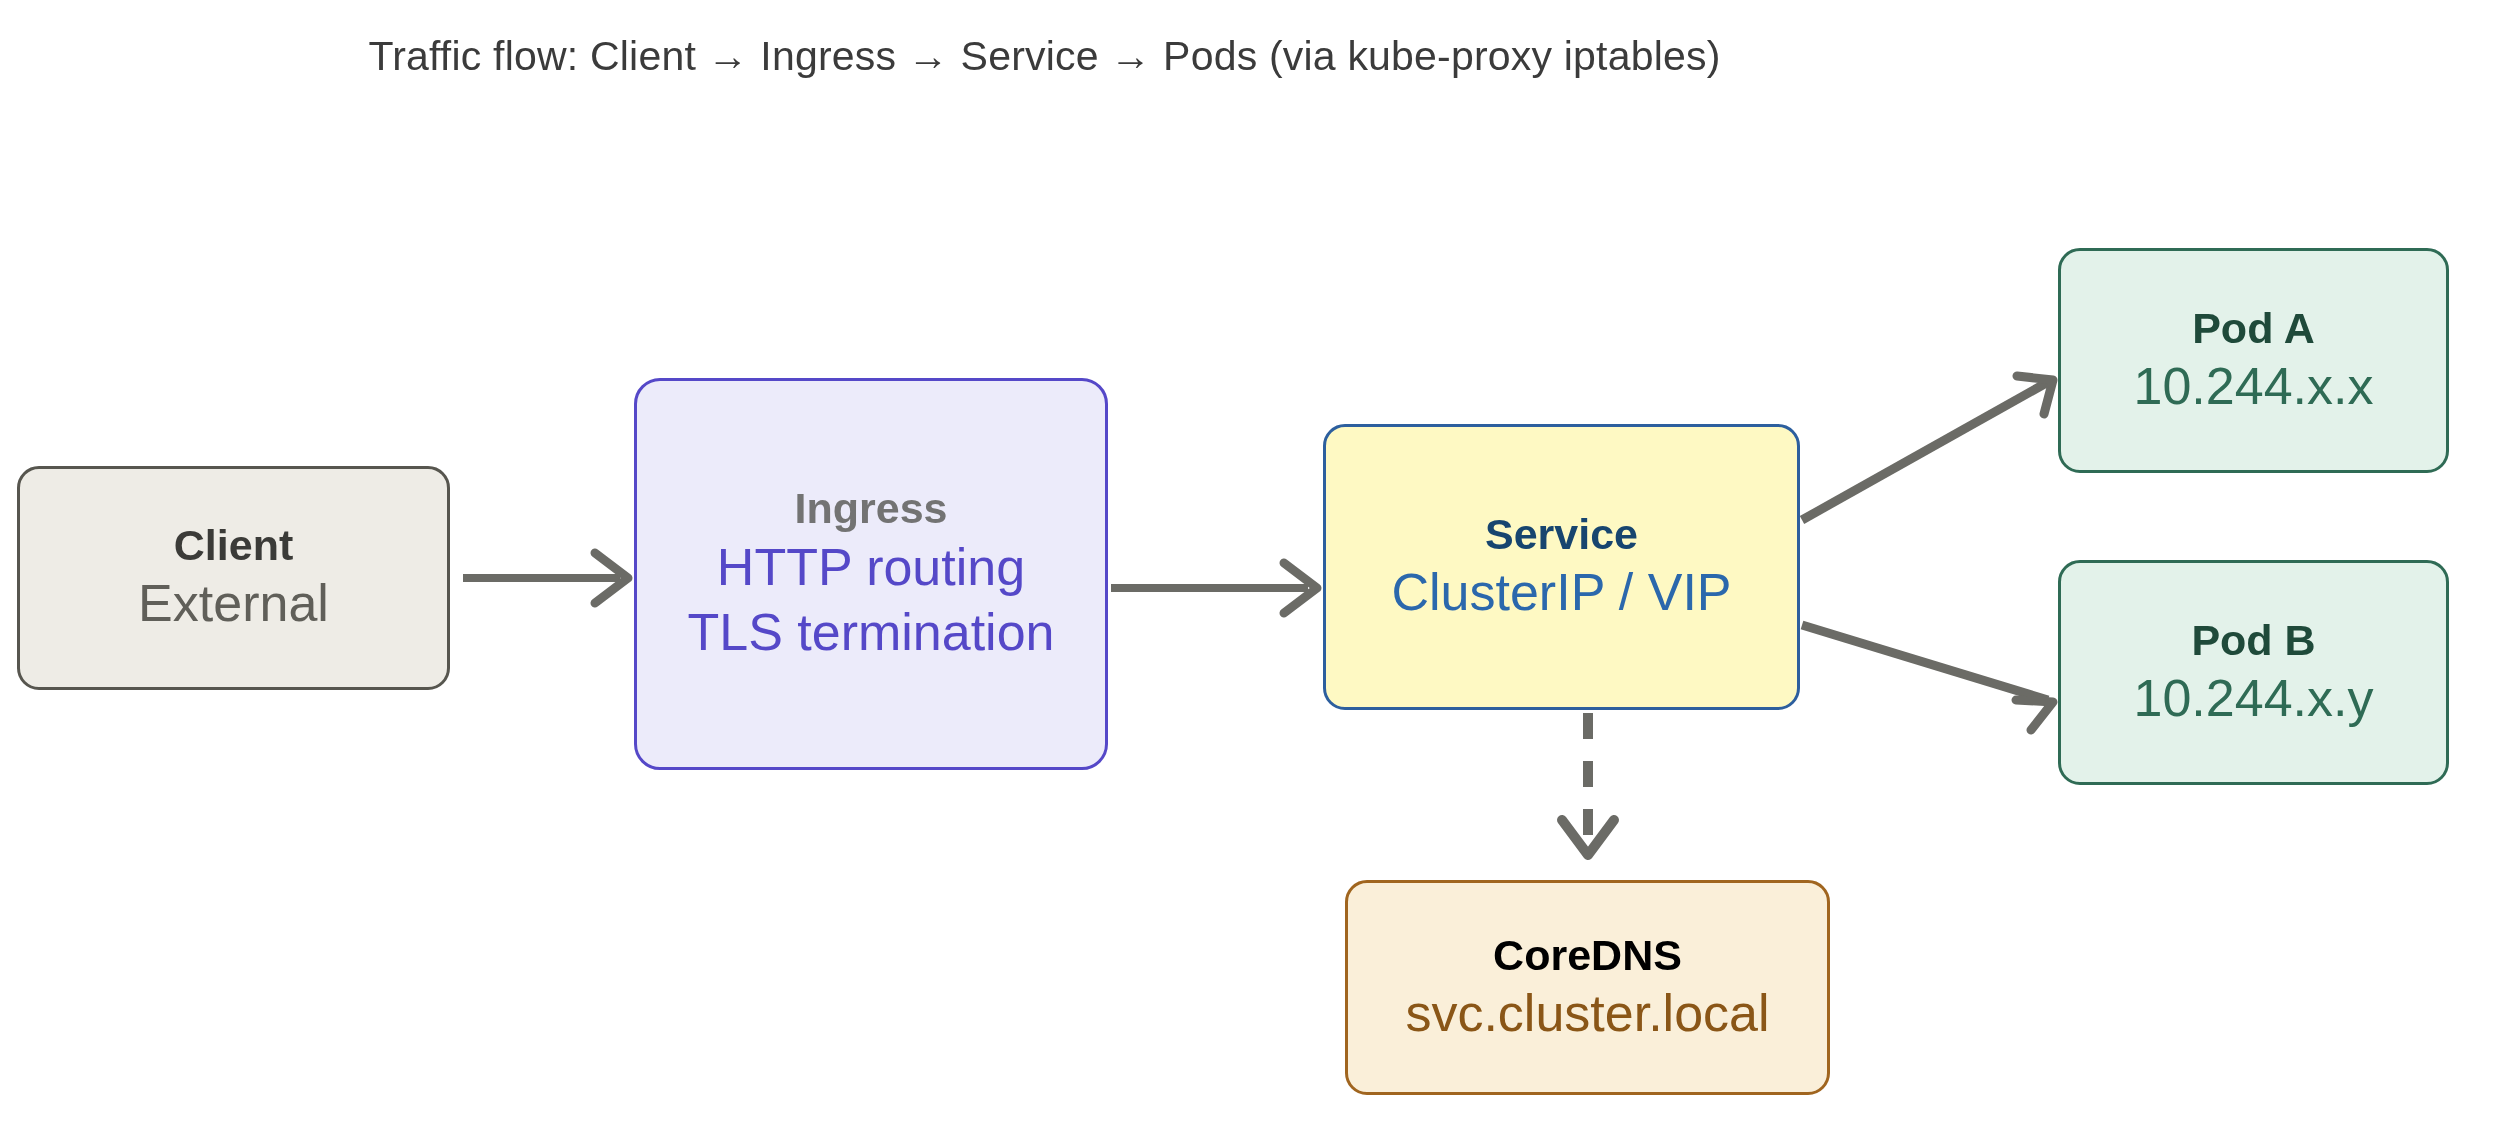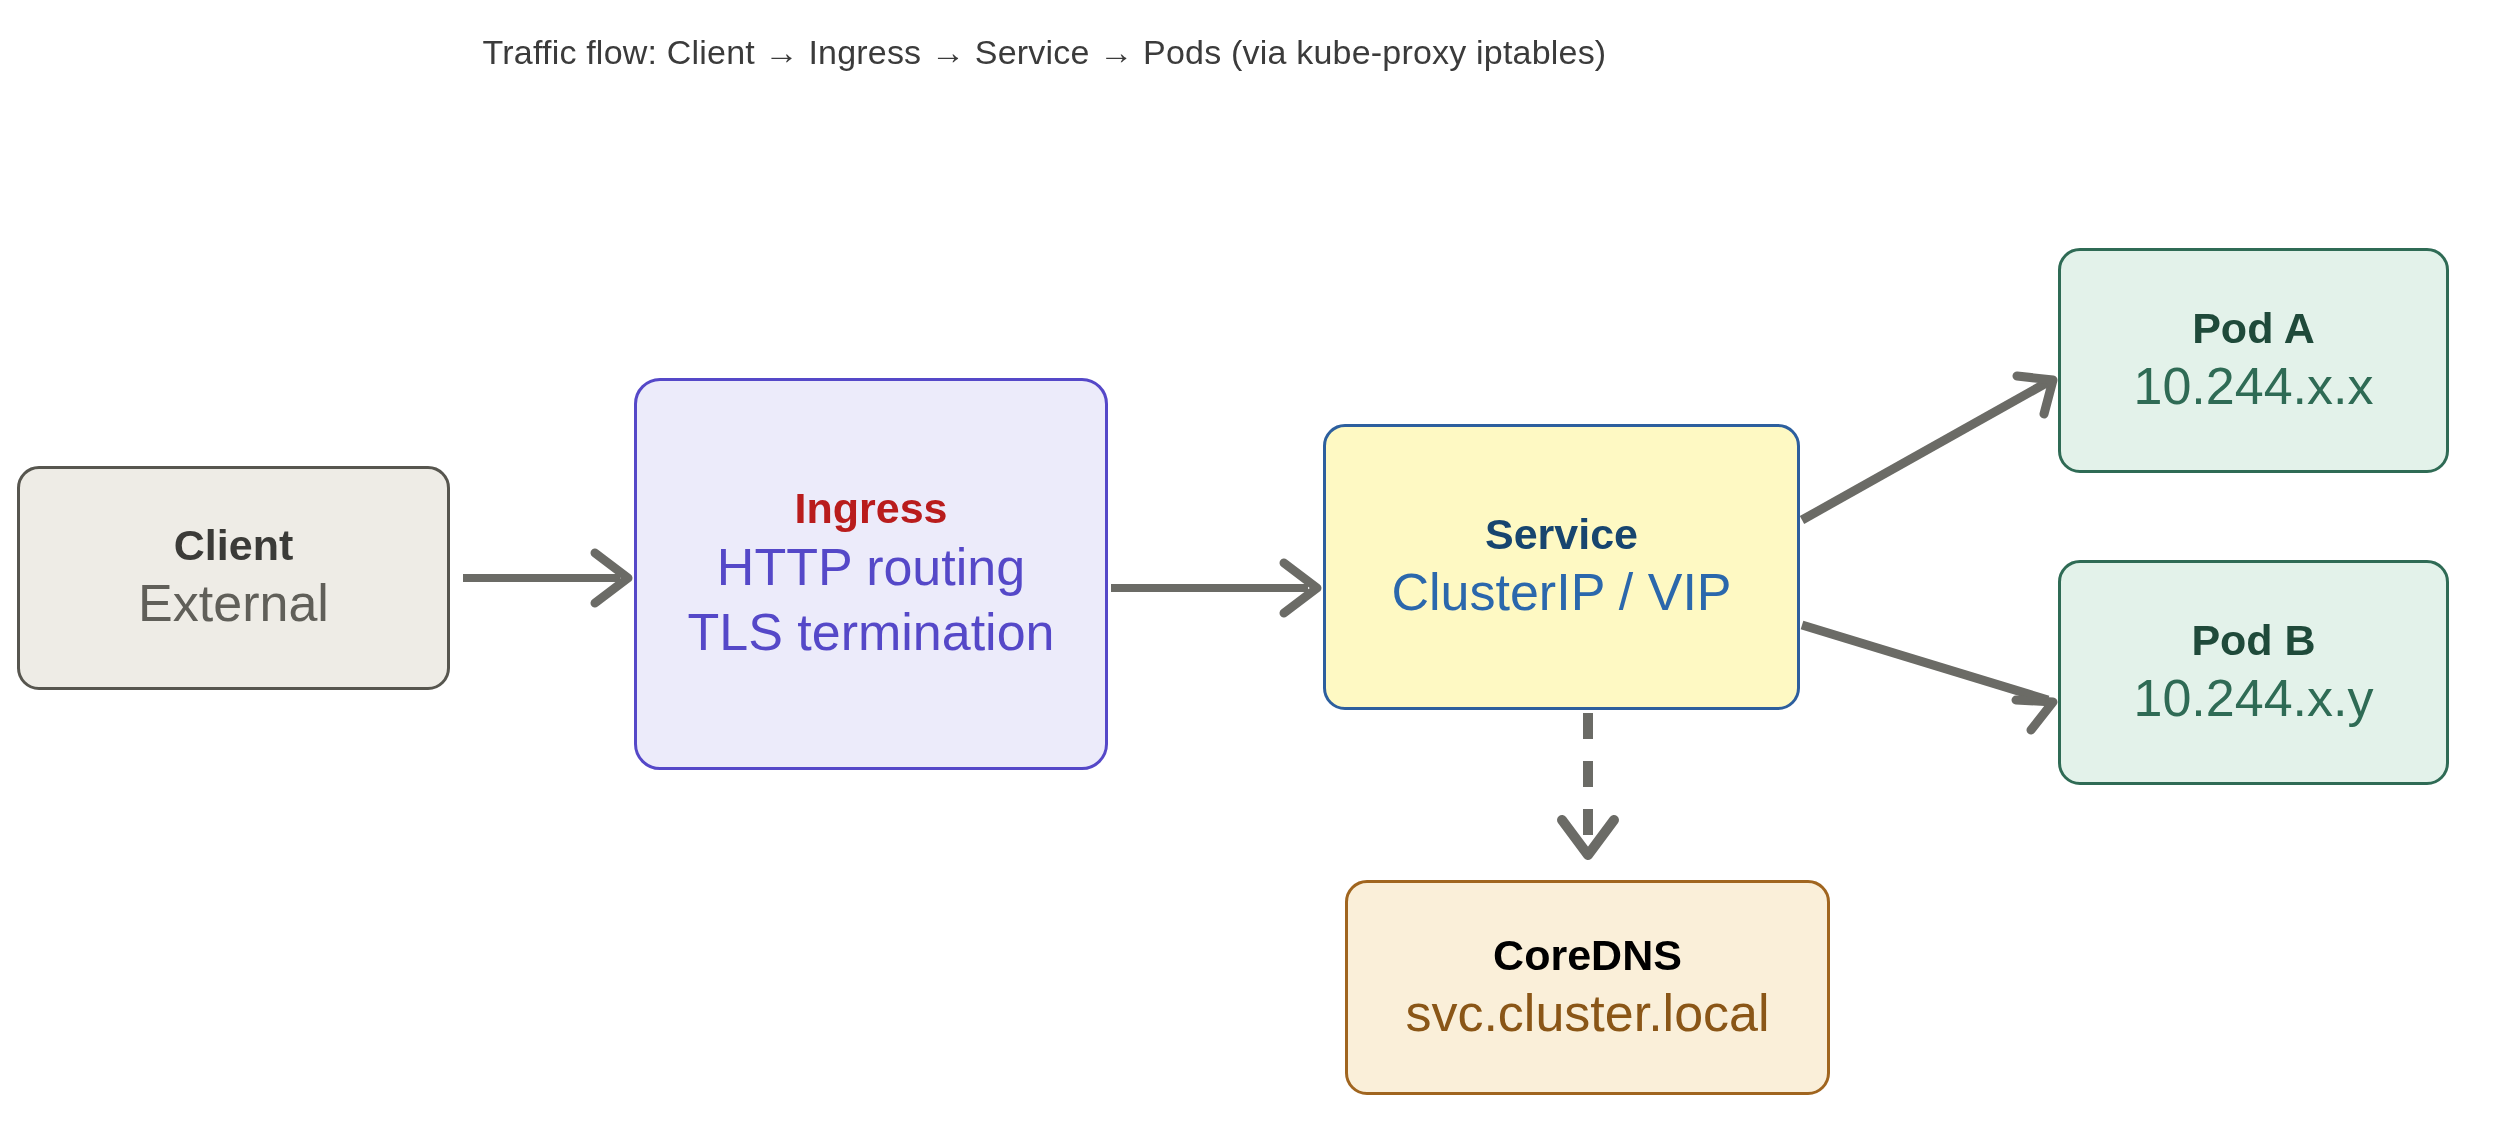--- a/index.html
+++ b/index.html
@@ -20,21 +20,21 @@
     overflow: hidden;
   }
 
   
   #diagram-title {
     position: absolute;
     left: 0;
     top: 34px;
     width: 2089px;
     text-align: center;
-    font-size: 34px;
+    font-size: 41px;
     line-height: 1.1;
     color: #3b3b3b;
     letter-spacing: 0.2px;
     white-space: nowrap;
   }
 
   
   #edges {
     position: absolute;
     left: 0;
@@ -86,21 +86,21 @@
   
   #node-ingress {
     left: 634px;
     top: 378px;
     width: 474px;
     height: 392px;
     background: #ecebfa;
     border-color: #5548c8;
     border-radius: 26px;
   }
-  #node-ingress .n-title { color: #b91c1c; }
+  #node-ingress .n-title { color: #737373; }
   #node-ingress .n-sub   { color: #5548c8; }
 
   
   #node-service {
     left: 1323px;
     top: 424px;
     width: 477px;
     height: 286px;
     background: #fef9c3;
     border-color: #2d5f9e;

